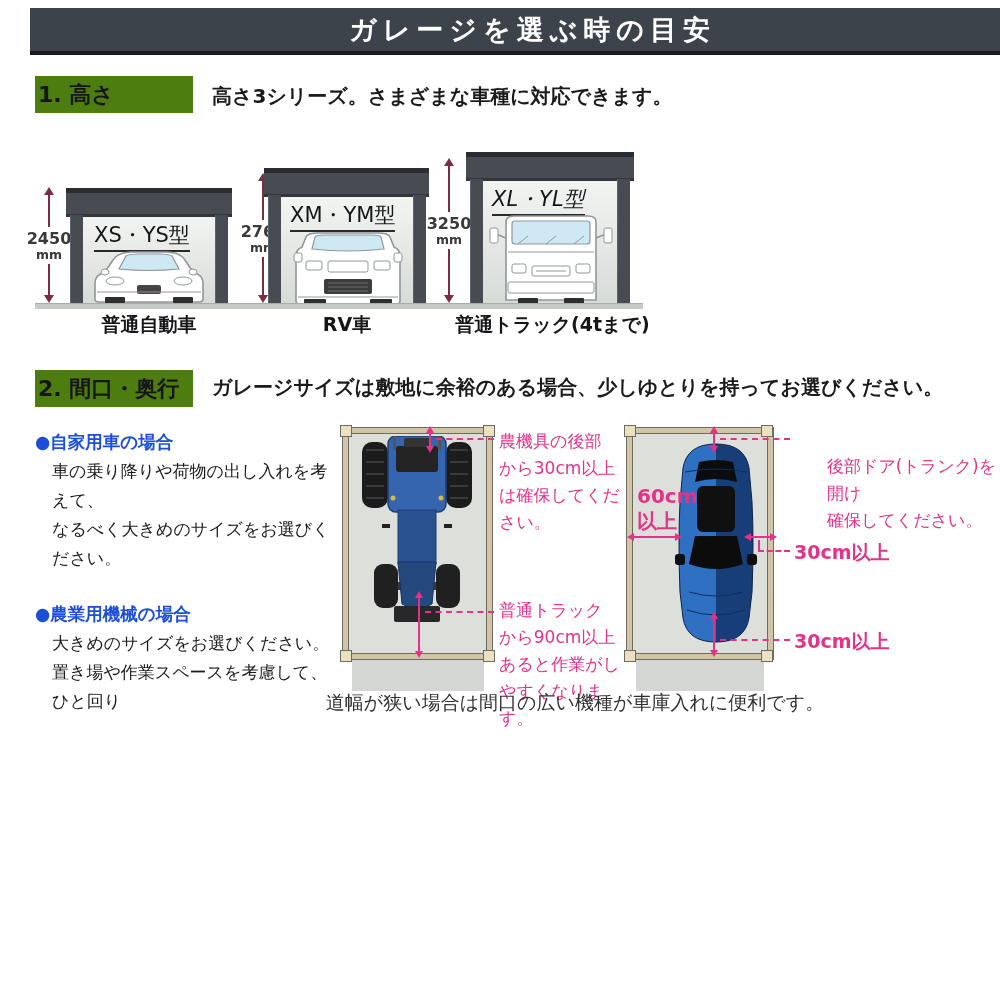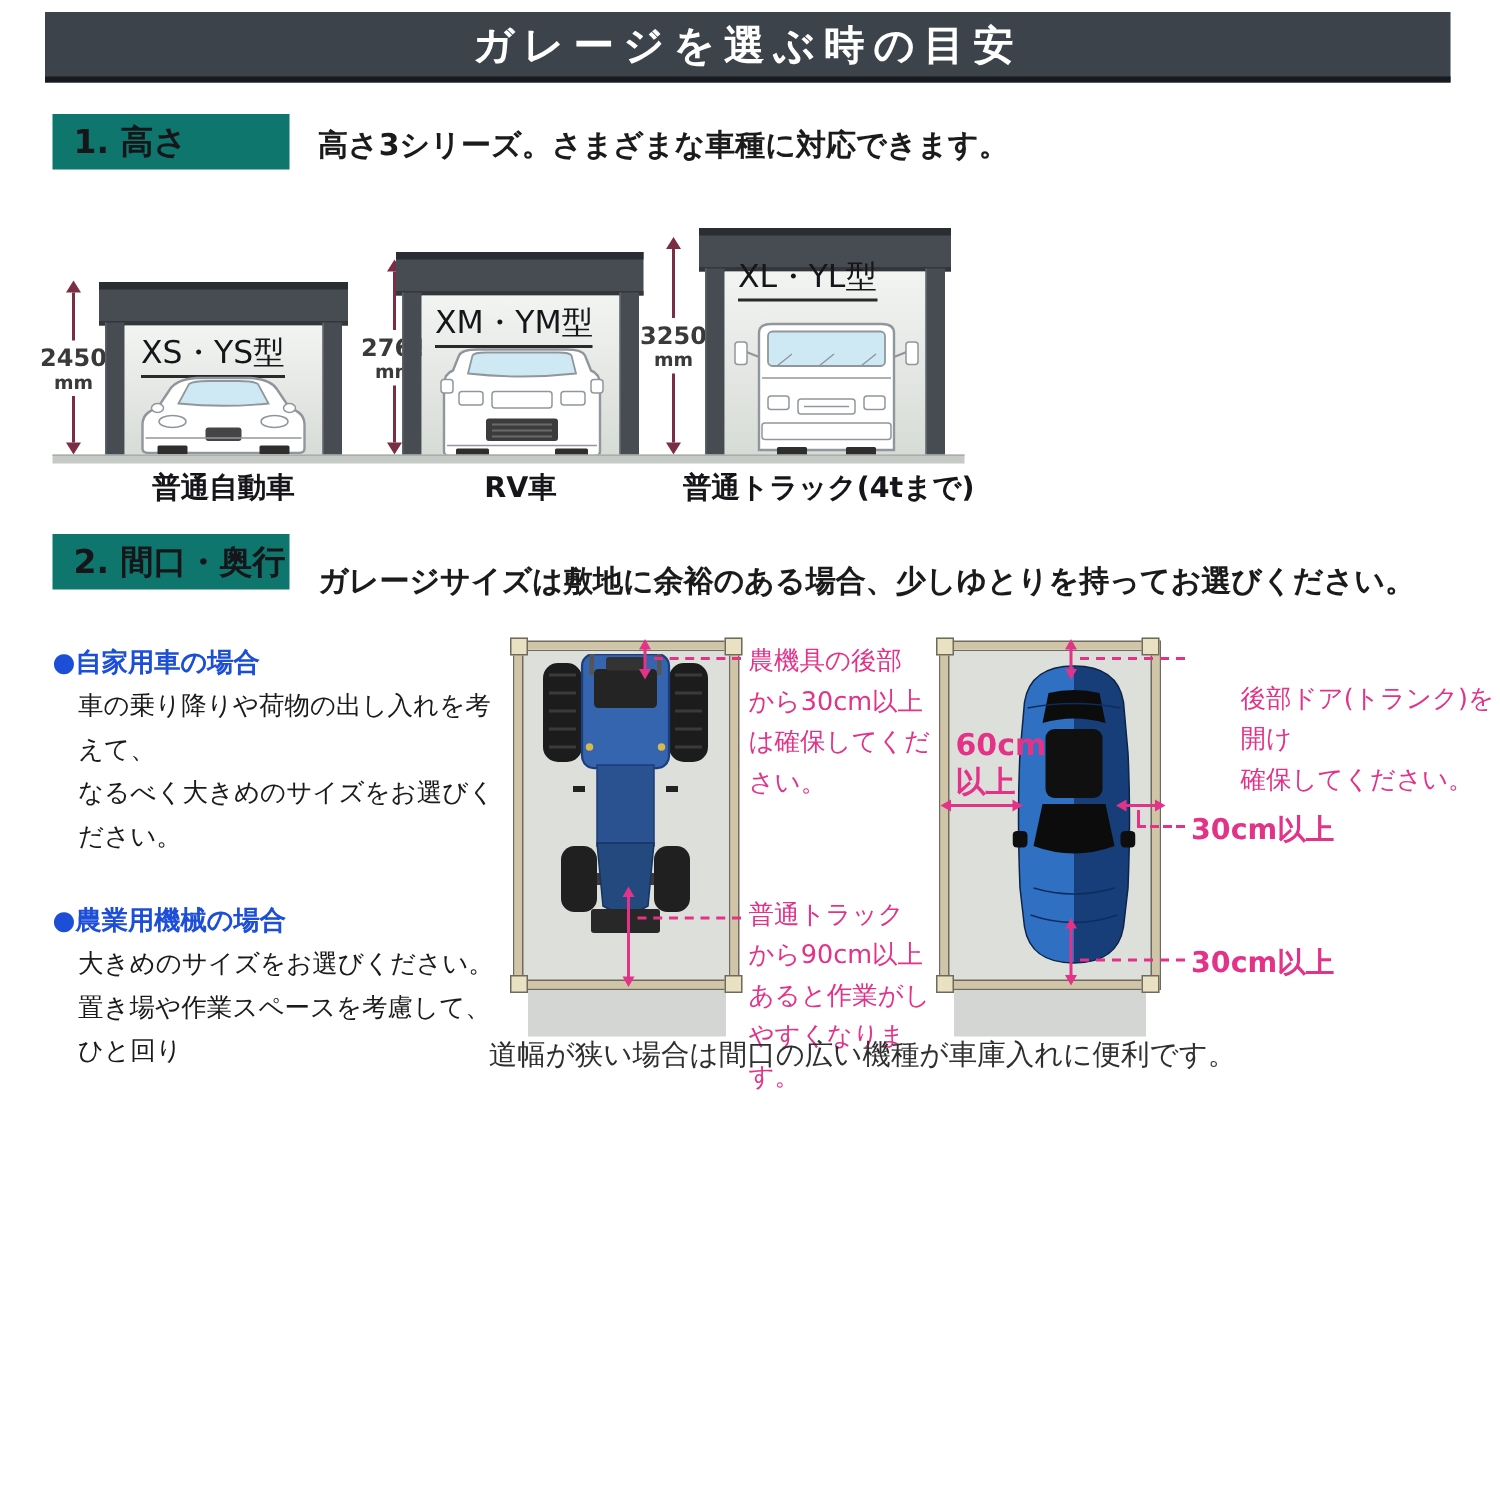--- a/index.html
+++ b/index.html
@@ -2,26 +2,26 @@
 <html><head>
 <meta charset="utf-8">
 <style>
   html,body{margin:0;padding:0;background:#fff;}
   .page{position:relative;width:1000px;height:1000px;background:#fff;overflow:hidden;
         font-family:"DejaVu Sans","Liberation Sans",sans-serif;color:#1b1b1b;}
   .abs{position:absolute;}
 
   
   .hdr{left:30px;top:8px;width:937px;height:43px;background:#3d434b;border-bottom:4px solid #171a1e;
-       display:flex;align-items:center;justify-content:center;}
+       display:flex;align-items:center;justify-content:center;padding-left:34px;}
   .hdr-title{color:#fff;font-size:27px;font-weight:bold;letter-spacing:6px;}
 
   
-  .badge{width:158px;height:37px;background:#0f766e;display:flex;align-items:center;
-         padding-left:14px;box-sizing:border-box;font-size:22px;font-weight:bold;color:#16161a;}
+  .badge{width:158px;height:37px;background:#4d7c0f;display:flex;align-items:center;
+         padding-left:3px;box-sizing:border-box;font-size:22px;font-weight:bold;color:#16161a;}
   .sdesc{font-size:20px;font-weight:600;color:#1b1b1b;}
 
   
   .roof{background:#474c52;border-top:5px solid #2a2e33;border-bottom:3px solid #33373c;box-sizing:border-box;}
   .pillar{background:#474c52;border-left:1px solid #5d636a;box-sizing:border-box;}
   .interior{background:linear-gradient(#f2f4f1,#d7dbd6);}
   .model{font-size:21px;font-weight:500;color:#16161a;border-bottom:2px solid #2a2a2a;padding-bottom:1px;}
   .ground{background:#c6cac6;border-top:1px solid #a8aea8;}
   .vlabel{font-size:19px;font-weight:600;color:#16161a;text-align:center;}
 
@@ -133,42 +133,42 @@
       <span class="line"></span>
     <span class="val">3250</span>
     <span class="unit">mm</span>
     <span class="line"></span>
       <span class="dn"></span>
   </div>
   <div class="abs roof" style="left:466px;top:152px;width:168px;height:29px;"></div>
   <div class="abs interior" style="left:483px;top:181px;width:134px;height:124px;"></div>
   <div class="abs pillar" style="left:470px;top:179px;width:13px;height:126px;"></div>
   <div class="abs pillar" style="left:617px;top:179px;width:13px;height:126px;"></div>
-  <div class="abs model" style="left:492px;top:170px;">XL・YL型</div>
+  <div class="abs model" style="left:492px;top:185px;font-style:italic;">XL・YL型</div>
   <svg class="abs" style="left:488px;top:208px;" width="126" height="97" viewBox="0 0 126 97">
     <path d="M18,92 V14 Q18,8 26,8 H100 Q108,8 108,14 V92 Z" fill="#ffffff" stroke="#8f979c" stroke-width="1.6"></path>
     <rect x="24" y="13" width="78" height="23" rx="3" fill="#cfe9f4" stroke="#8f979c" stroke-width="1.2"></rect>
     <path d="M30,36 L40,28 M58,36 L68,28 M86,36 L96,28" stroke="#8f979c" stroke-width="1"></path>
     <path d="M18,30 L8,26 M108,30 L118,26" stroke="#8f979c" stroke-width="1.4"></path>
     <rect x="2" y="20" width="8" height="15" rx="2" fill="#fff" stroke="#8f979c"></rect>
     <rect x="116" y="20" width="8" height="15" rx="2" fill="#fff" stroke="#8f979c"></rect>
     <path d="M20,44 H106" stroke="#8f979c" stroke-width="1"></path>
     <rect x="24" y="56" width="14" height="9" rx="2" fill="#fff" stroke="#8f979c"></rect>
     <rect x="88" y="56" width="14" height="9" rx="2" fill="#fff" stroke="#8f979c"></rect>
     <rect x="44" y="58" width="38" height="10" rx="2" fill="#fff" stroke="#8f979c"></rect>
     <path d="M48,63 H78" stroke="#8f979c" stroke-width="1"></path>
     <rect x="20" y="74" width="86" height="11" rx="2" fill="#fff" stroke="#8f979c"></rect>
     <rect x="30" y="90" width="20" height="7" rx="1" fill="#2e2e2e"></rect>
     <rect x="76" y="90" width="20" height="7" rx="1" fill="#2e2e2e"></rect>
   </svg>
   <div class="abs vlabel" style="left:455px;top:312px;width:195px;">普通トラック(4tまで)</div>
 
   <div class="abs ground" style="left:35px;top:303px;width:608px;height:5px;"></div>
 
-  <div class="abs badge" style="left:35px;top:356px;text-align:center;">
+  <div class="abs badge" style="left:35px;top:370px;text-align:center;">
     <span>2. 間口・奥行</span>
   </div>
   <div class="abs sdesc" style="left:212px;top:374px;">ガレージサイズは敷地に余裕のある場合、少しゆとりを持ってお選びください。</div>
 
   <div class="abs" style="left:35px;top:428px;width:300px;">
     <div>
       <div class="adv-h">●自家用車の場合</div>
       <div class="adv-l">車の乗り降りや荷物の出し入れを考えて、</div>
       <div class="adv-l">なるべく大きめのサイズをお選びください。</div>
     </div>

